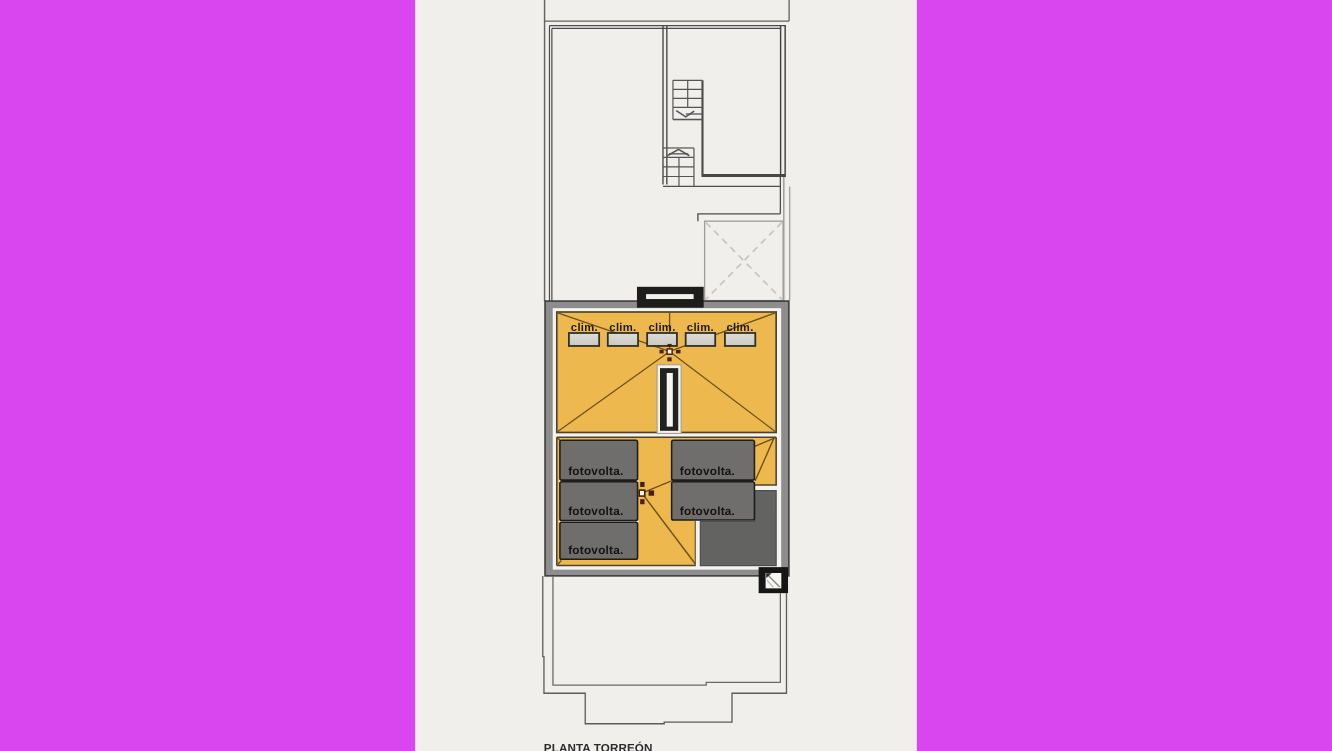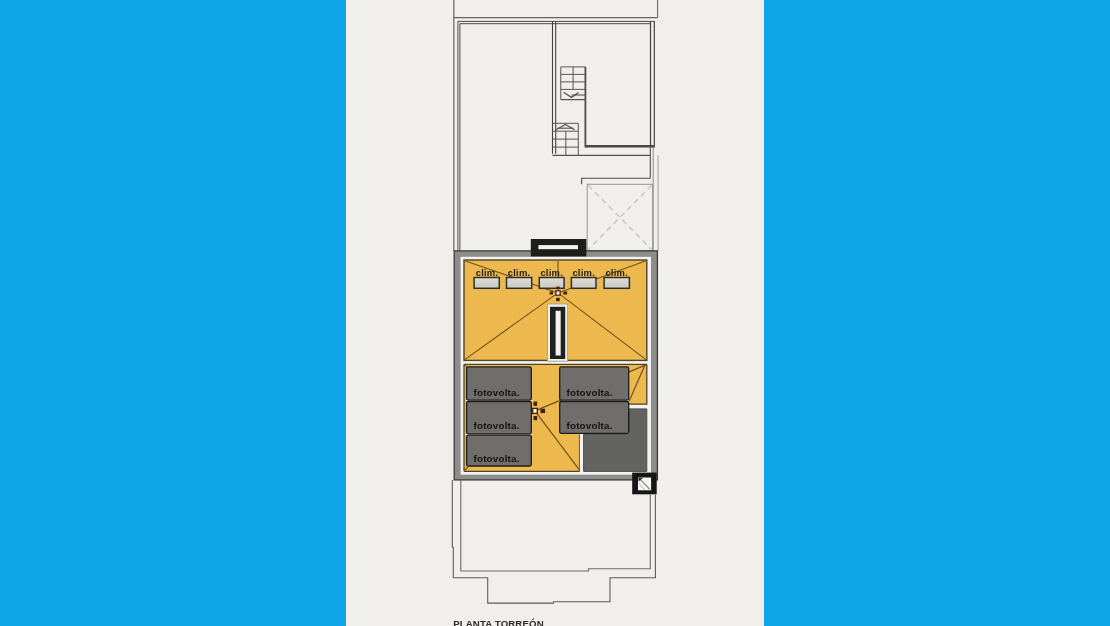--- a/index.html
+++ b/index.html
@@ -1,16 +1,16 @@
 <!DOCTYPE html>
 <html><head>
 <meta charset="utf-8">
 <style>
   html,body{margin:0;padding:0;background:#fcfcfb;}
-  .page{position:relative;width:1110px;height:626px;overflow:hidden;background:#0ea5e9;
+  .page{position:relative;width:1110px;height:626px;overflow:hidden;background:#d946ef;
         font-family:"Liberation Sans",sans-serif;}
   svg{position:absolute;left:0;top:0;}
   text{font-family:"Liberation Sans",sans-serif;}
 </style>
 </head>
 <body>
 <div class="page">
 <svg width="1110" height="626" viewBox="0 0 1110 626">
 <defs>
   <linearGradient id="acg" x1="0" y1="0" x2="0" y2="1">

